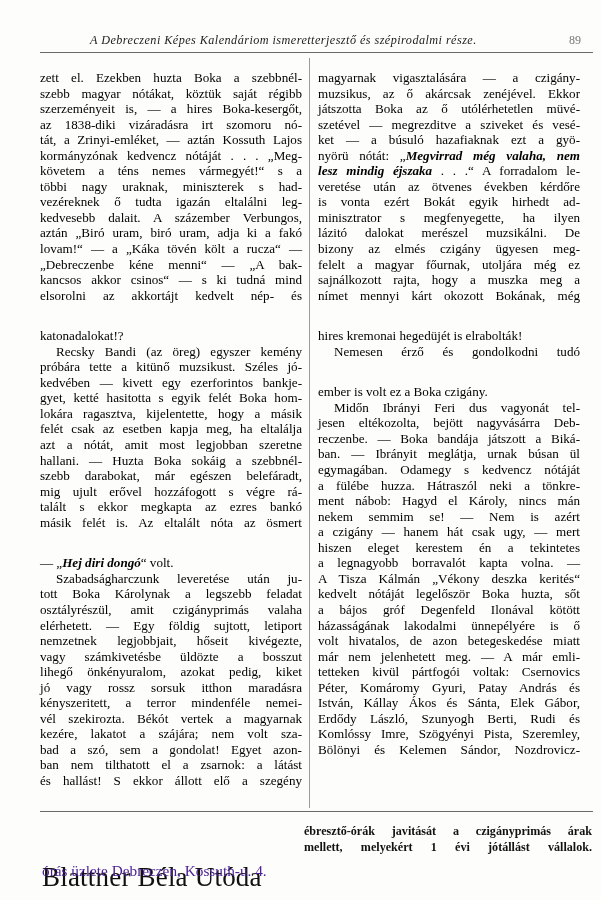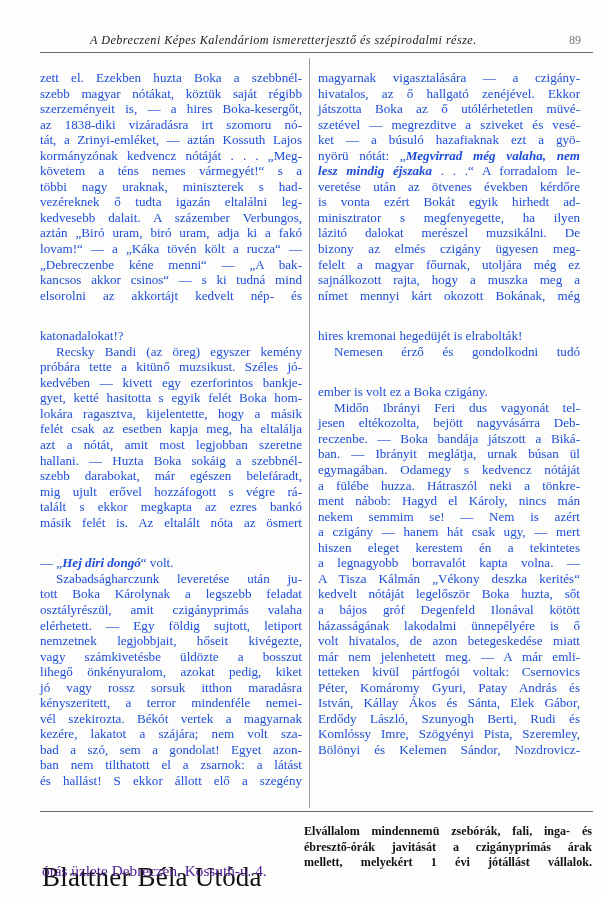--- a/index.html
+++ b/index.html
@@ -30,21 +30,21 @@
     background: #6a6a6a;
   }
   .col-divider {
     position: absolute; left: 309px; top: 58px; width: 1px; height: 750px;
     background: #9a9a9a;
   }
   .column {
     position: absolute; top: 70px; width: 262px;
     font-family: "Liberation Serif", serif;
     font-size: 13.1px; line-height: 15.55px;
-    color: #1d4ed8;
+    color: #000000;
   }
   .col-left { left: 40px; }
   .col-right { left: 318px; }
   .line {
     display: block; height: 15.55px; white-space: nowrap;
     text-align: justify; text-align-last: justify;
   }
   .line.last { text-align-last: left; margin-top: 25px; }
   .line.indent { padding-left: 16px; }
   .line em { font-style: italic; font-weight: bold; }
@@ -121,21 +121,21 @@
       <span class="line">kényszeritett, a terror mindenféle nemei-</span>
       <span class="line">vél szekirozta. Békót vertek a magyarnak</span>
       <span class="line">kezére, lakatot a szájára; nem volt sza-</span>
       <span class="line">bad a szó, sem a gondolat! Egyet azon-</span>
       <span class="line">ban nem tilthatott el a zsarnok: a látást</span>
       <span class="line">és hallást! S ekkor állott elő a szegény</span>
     </div>
   <div class="col-divider"></div>
   <div class="column col-right" id="col-right">
       <span class="line">magyarnak vigasztalására — a czigány-</span>
-      <span class="line">hivatalos, az ő hallgató zenéjével. Ekkor</span>
+      <span class="line">muzsikus, az ő akárcsak zenéjével. Ekkor</span>
       <span class="line">játszotta Boka az ő utólérhetetlen müvé-</span>
       <span class="line">szetével — megrezditve a sziveket és vesé-</span>
       <span class="line">ket — a búsuló hazafiaknak ezt a gyö-</span>
       <span class="line">nyörü nótát: „<em>Megvirrad még valaha, nem</em></span>
       <span class="line"><em>lesz mindig éjszaka</em> . . .“ A forradalom le-</span>
       <span class="line">veretése után az ötvenes években kérdőre</span>
       <span class="line">is vonta ezért Bokát egyik hirhedt ad-</span>
       <span class="line">minisztrator s megfenyegette, ha ilyen</span>
       <span class="line">lázitó dalokat merészel muzsikálni. De</span>
       <span class="line">bizony az elmés czigány ügyesen meg-</span>
@@ -169,18 +169,17 @@
       <span class="line">Komlóssy Imre, Szögyényi Pista, Szeremley,</span>
       <span class="line">Bölönyi és Kelemen Sándor, Nozdrovicz-</span>
     </div>
 
   <div class="bottom-rule"></div>
 
   <div class="ad">
     <div class="ad-name">Blattner Béla Utóda</div>
     <div class="ad-address">órás üzlete Debreczen, Kossuth-u. 4.</div>
     <div class="ad-text" id="ad-text">
-        <span class="line">Elvállalom mindennemü zsebórák, fali, inga- és</span>
         <span class="line">ébresztő-órák javitását a czigányprimás árak</span>
         <span class="line">mellett, melyekért 1 évi jótállást vállalok.</span>
       </div>
   </div>
 </div>
 
 </body></html>

